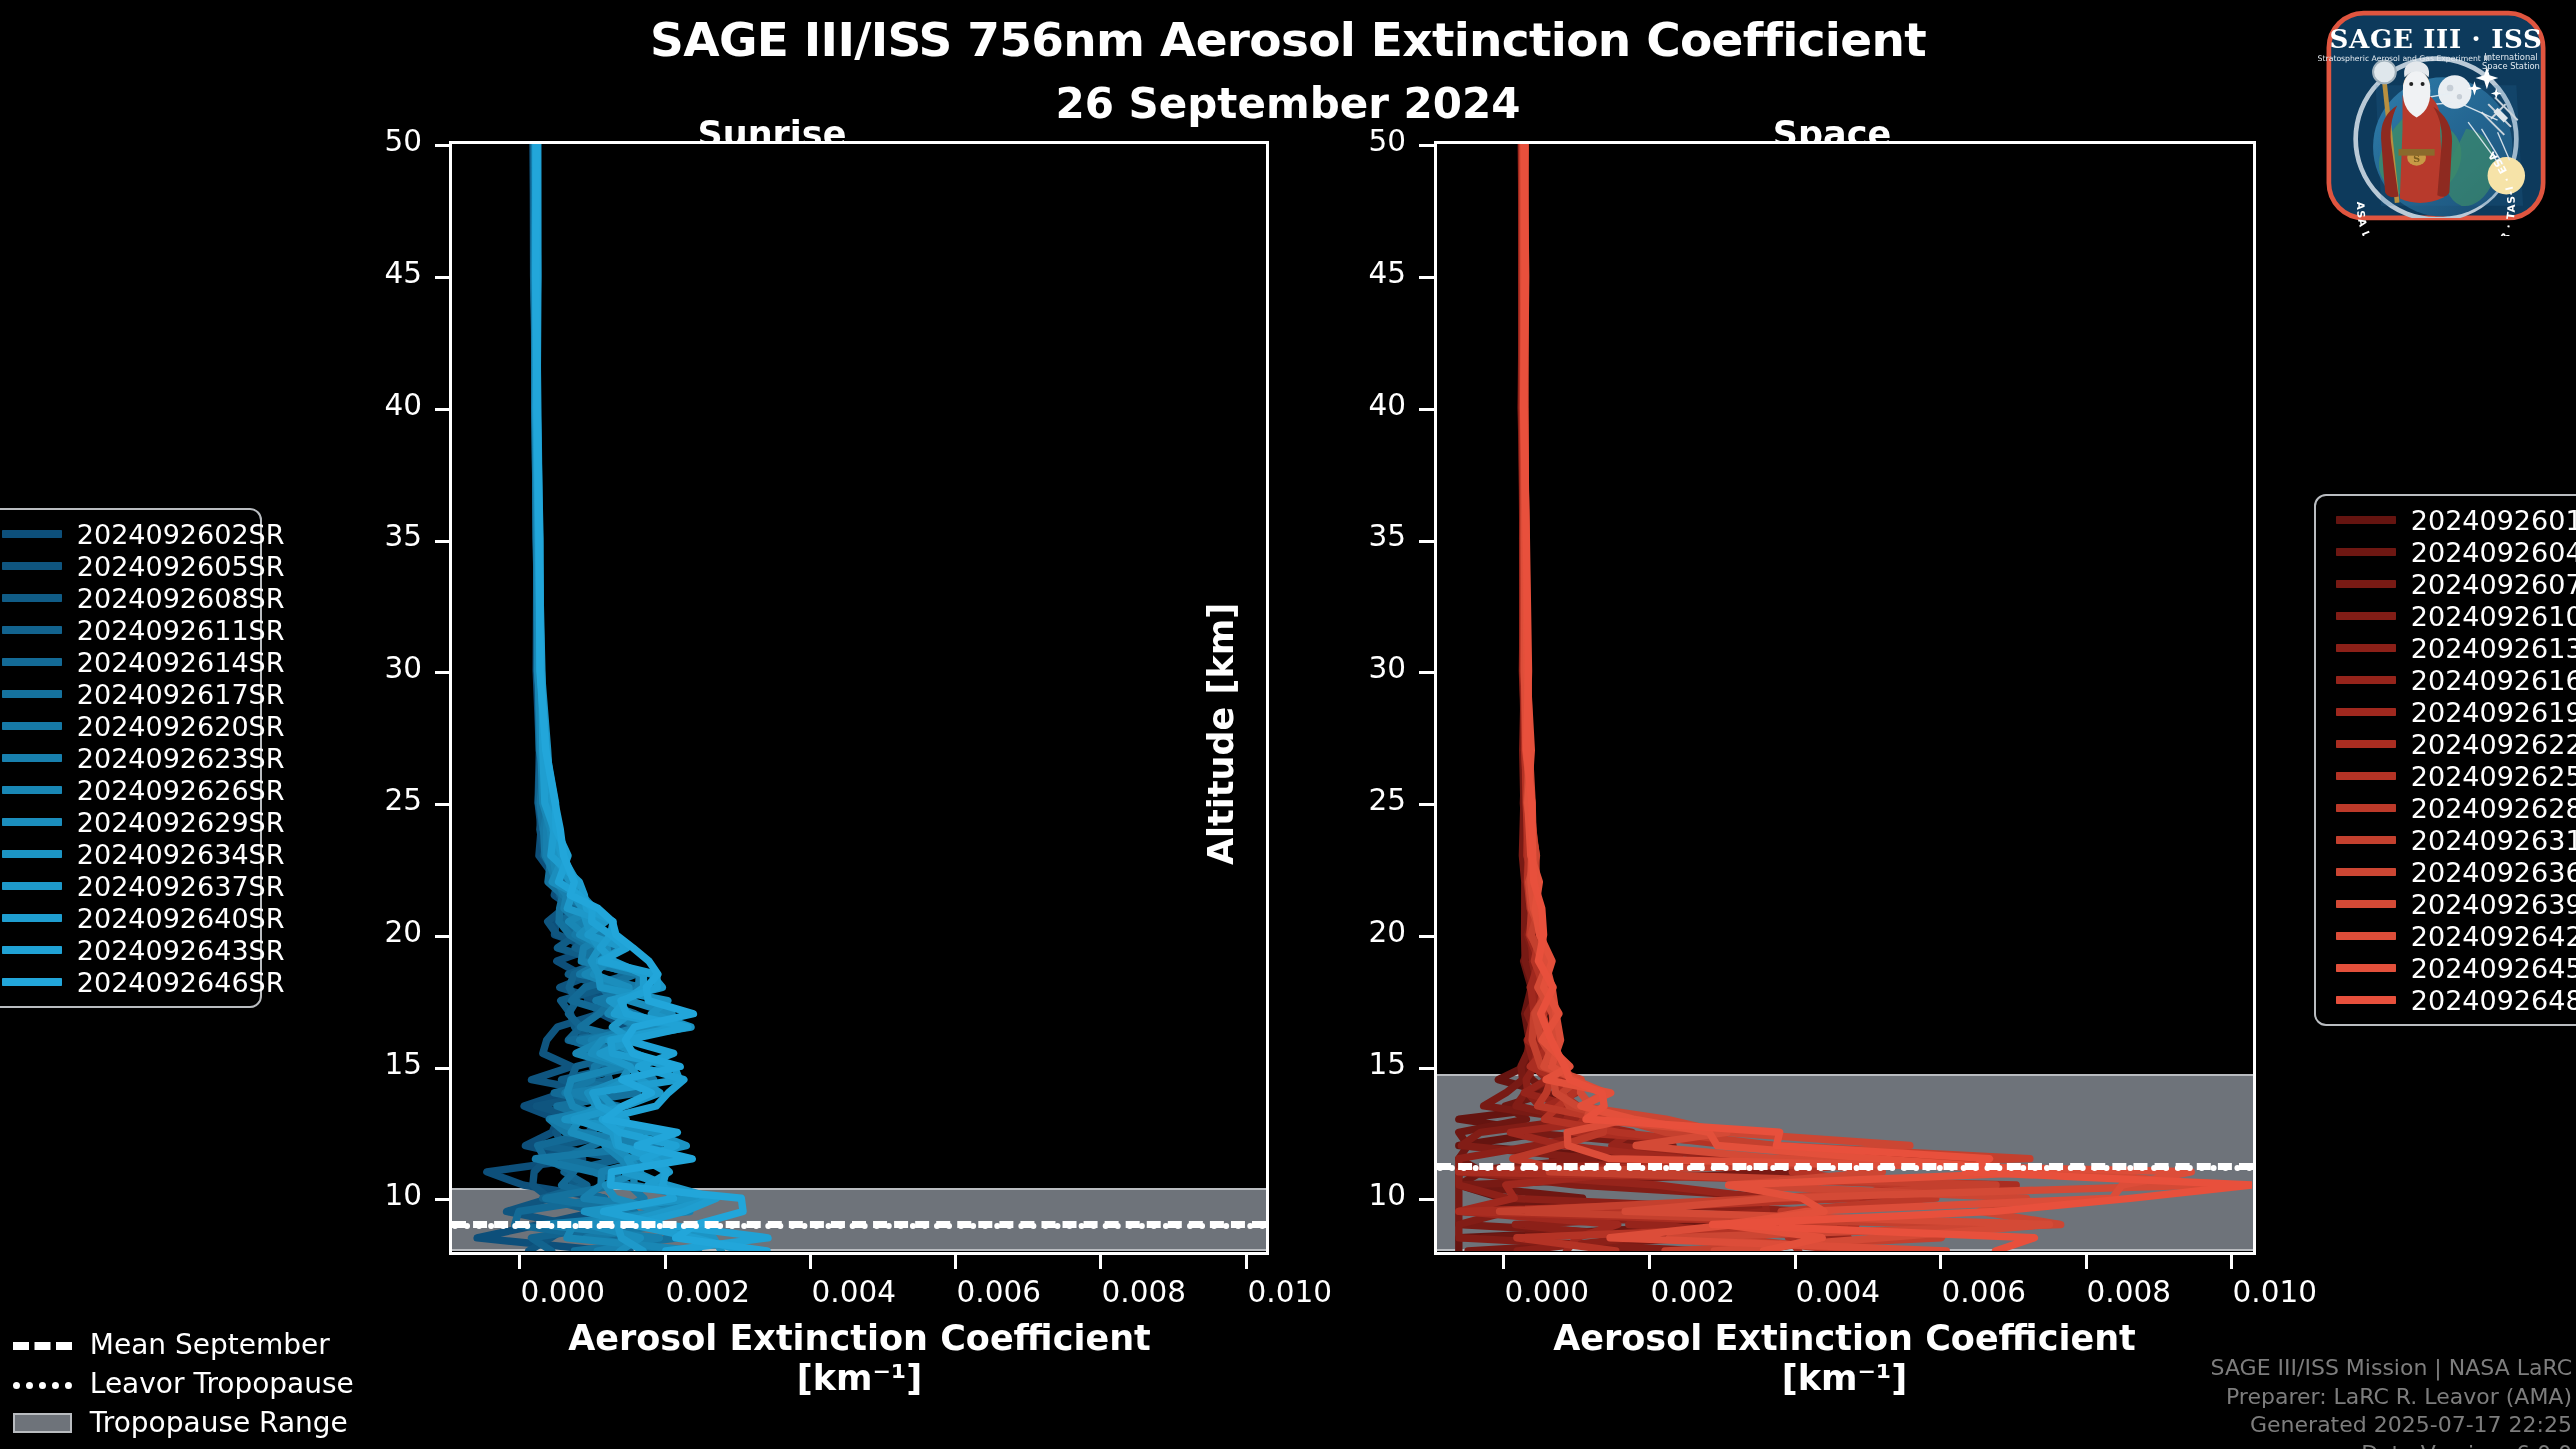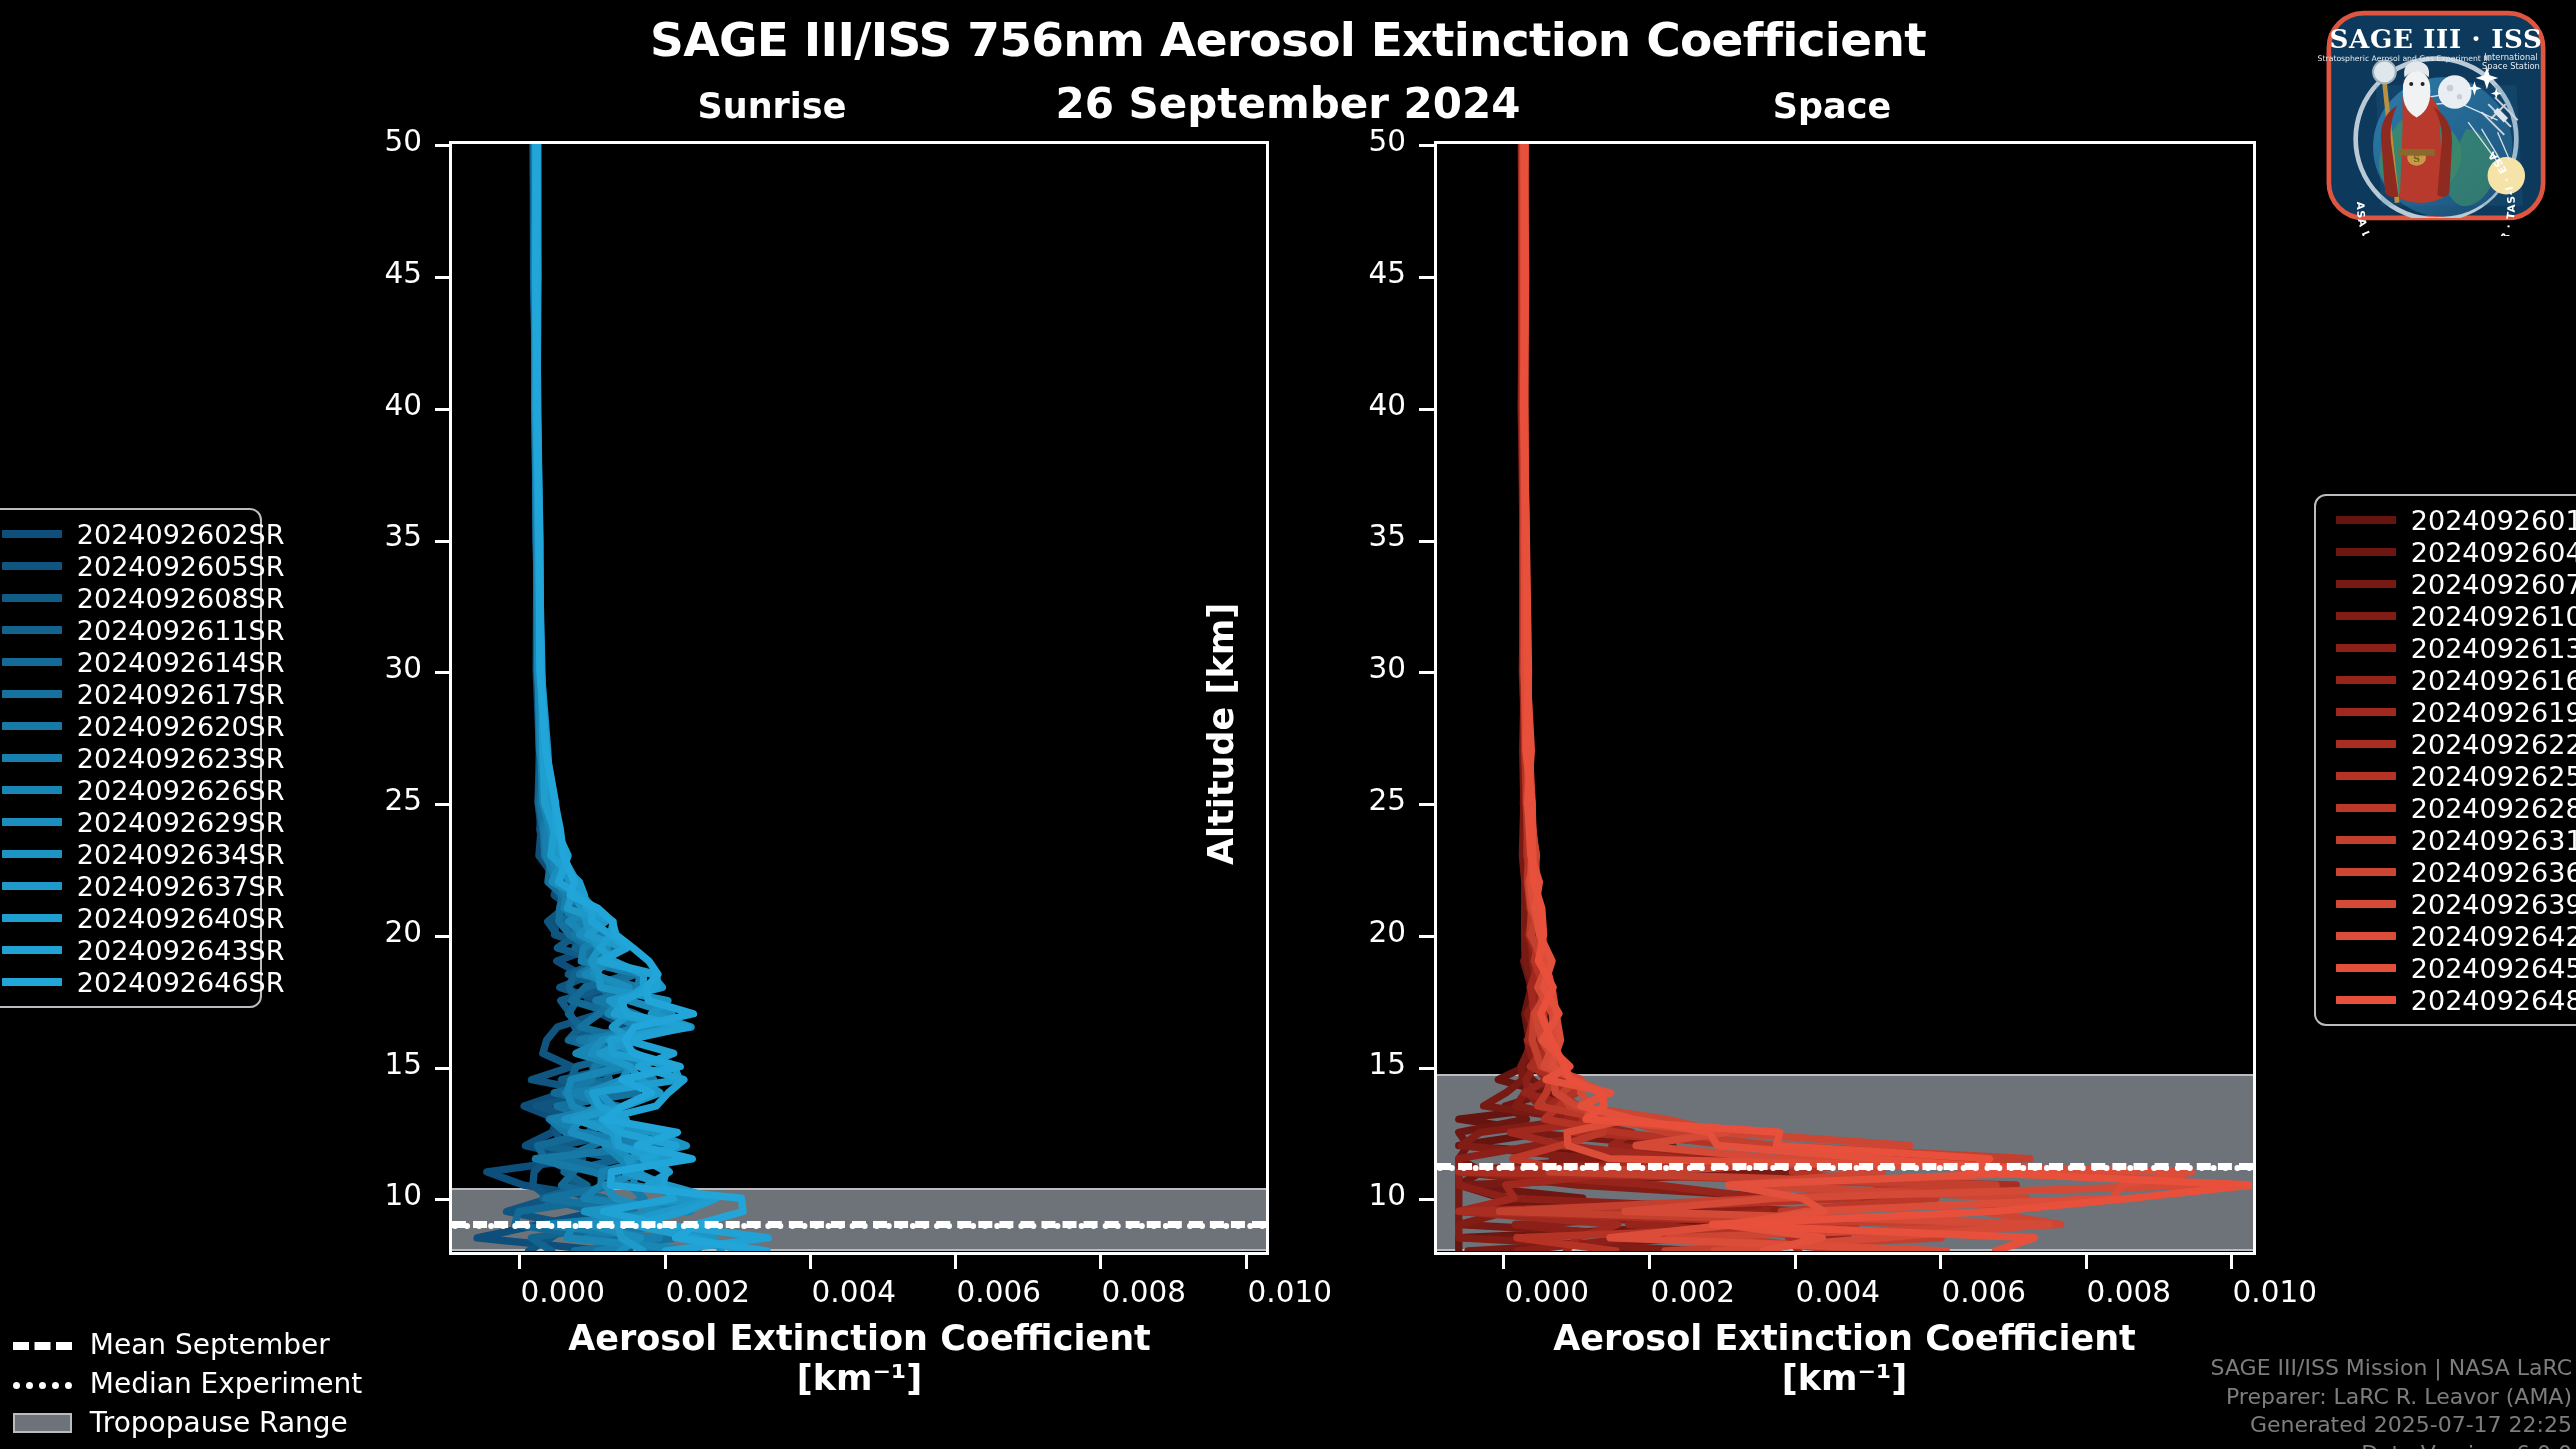--- a/index.html
+++ b/index.html
@@ -6,21 +6,21 @@
   body{width:2576px;height:1449px;position:relative;overflow:hidden;
        font-family:"DejaVu Sans","Liberation Sans",sans-serif;color:#fff;}
 
   .abs{position:absolute;}
 
   
   #main-title{top:12px;left:0;width:2576px;text-align:center;
       font-size:47px;font-weight:bold;letter-spacing:-0.7px;white-space:nowrap;}
   #sub-title{top:79px;left:0;width:2576px;text-align:center;
       font-size:42px;font-weight:bold;white-space:nowrap;}
-  .panel-title{font-size:35px;font-weight:bold;text-align:center;white-space:nowrap;}
+  .panel-title{font-size:35px;font-weight:bold;text-align:center;white-space:nowrap;margin-top:28px;}
   #title-sunrise{top:86px;left:584px;width:376px;}
   #title-sunset{top:86px;left:1644px;width:376px;}
 
   
   .axes{position:absolute;border:3.4px solid #fff;background:#000;box-sizing:border-box;}
   #axes-left{left:449px;top:141px;width:820px;height:1114px;}
   #axes-right{left:1434px;top:141px;width:822px;height:1114px;}
   .plotarea{position:absolute;inset:0;overflow:hidden;}
 
   
@@ -339,21 +339,21 @@
     </div>
   </div>
 
 <div class="abs" id="legend-trop">
   <div class="trop-row">
     <span class="trop-sw sw-dashed"></span>
     <span class="trop-text">Mean September</span>
   </div>
   <div class="trop-row">
     <span class="trop-sw sw-dotted"></span>
-    <span class="trop-text">Median Experiment</span>
+    <span class="trop-text">Leavor Tropopause</span>
   </div>
   <div class="trop-row">
     <span class="trop-sw sw-patch"></span>
     <span class="trop-text">Tropopause Range</span>
   </div>
 </div>
 
 <div class="abs" id="credits">
   <div>SAGE III/ISS Mission | NASA LaRC</div>
   <div>Preparer: LaRC R. Leavor (AMA)</div>

